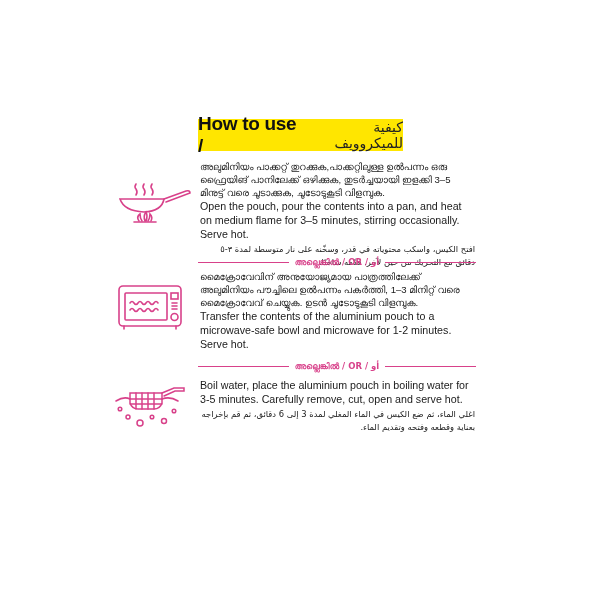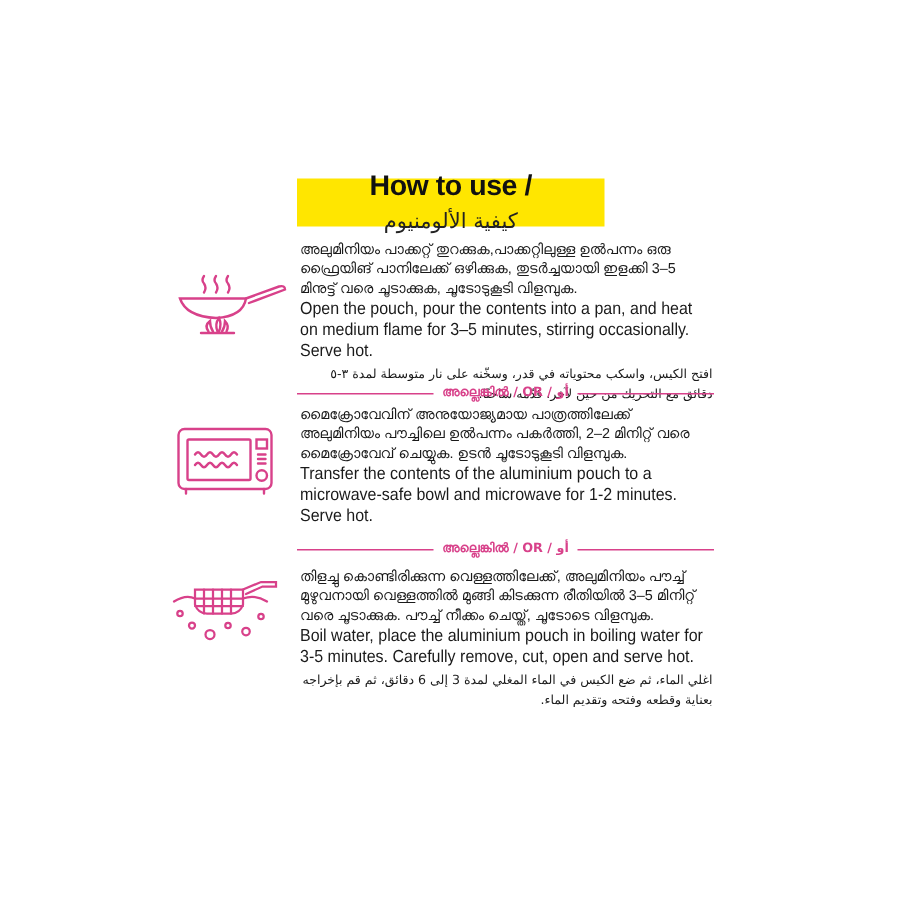--- a/index.html
+++ b/index.html
@@ -1,34 +1,34 @@
 <!DOCTYPE html>
 <html><head>
 <meta charset="utf-8">
 <style>
   html, body { margin:0; padding:0; background:#ffffff; }
   body { width:600px; height:600px; position:relative; overflow:hidden; font-family:"Liberation Sans", sans-serif; color:#1a1a1a; }
-  .title-bar { position:absolute; left:198px; top:119px; width:205px; height:32px; background:#ffe600; display:flex; align-items:center; justify-content:center; gap:4px;flex-direction:column; }
+  .title-bar { position:absolute; left:198px; top:119px; width:205px; height:32px; background:#ffe600; display:flex; align-items:center; justify-content:center; gap:4px; }
   .title-en { font-family:"Liberation Sans", sans-serif; font-weight:bold; font-size:19px; color:#111; letter-spacing:-0.3px; }
   .title-ar { font-family:"DejaVu Sans", sans-serif; font-size:14px; color:#222; direction:rtl; }
   .section { position:absolute; left:200px; width:275px; }
   .ml { font-family:Liberation Sans, sans-serif; font-size:9.6px; line-height:13px; color:#1a1a1a; }
   .en { font-family:"Liberation Sans", sans-serif; font-size:11.6px; line-height:14px; color:#1a1a1a; transform:scaleX(0.92); transform-origin:left; width:300px; }
   .ar { font-family:"DejaVu Sans", sans-serif; font-size:8.4px; line-height:13px; direction:rtl; text-align:right; color:#1a1a1a; margin-top:2px; width:275px; }
   .icon { position:absolute; }
   .divider { position:absolute; left:198px; width:278px; height:12px; display:flex; align-items:center;justify-content:flex-end; }
   .divider .line { flex:1; height:1px; background:#d8418a; }
   .divider .lbl { font-size:8.5px; font-weight:bold; color:#d8418a; padding:0 6px; white-space:nowrap; font-family:"DejaVu Sans", sans-serif; }
 </style>
 </head>
 <body>
 
 <div class="title-bar">
   <span class="title-en">How to use /</span>
-  <span class="title-ar">كيفية الألومنيوم</span>
+  <span class="title-ar">كيفية للميكروويف</span>
 </div>
 
 <svg class="icon" style="left:118px;top:182px" width="75" height="50" viewBox="0 0 75 50" fill="none" stroke="#d8418a" stroke-width="1.6" stroke-linecap="round">
   <path d="M18 2 q-2 3 0 5 q2 3 0 6"></path>
     <path d="M26 2 q-2 3 0 5 q2 3 0 6"></path>
     <path d="M34 2 q-2 3 0 5 q2 3 0 6"></path>
   <path d="M2 17 h44 q-2 12 -20 13 q-20 -1 -24 -13 z"></path>
   <path d="M46 17 l22 -8 q4 -1 4 2 l-24 9"></path>
   <path d="M16 40 h22"></path>
   <path d="M21 39 q-3 -4 1 -7 q0 4 2 7"></path>
@@ -53,21 +53,21 @@
   <rect x="9" y="10" width="42" height="27" rx="1"></rect>
   <path d="M14 20 q2 -3 4 0 q2 3 4 0 q2 -3 4 0 q2 3 4 0 q2 -3 4 0 q2 3 4 0 q2 -3 4 0"></path>
   <path d="M14 27 q2 -3 4 0 q2 3 4 0 q2 -3 4 0 q2 3 4 0 q2 -3 4 0 q2 3 4 0 q2 -3 4 0"></path>
   <rect x="55" y="10" width="7" height="6"></rect>
   <path d="M56 20 h5 M56 23 h5 M56 26 h5"></path>
   <circle cx="58.5" cy="34" r="3.5"></circle>
   <path d="M8 43 v3 M60 43 v3"></path>
 </svg>
 
 <div class="section" style="top:270px">
-  <div class="ml">മൈക്രോവേവിന് അനുയോജ്യമായ പാത്രത്തിലേക്ക് അലുമിനിയം പൗച്ചിലെ ഉൽപന്നം പകർത്തി, 2–2 മിനിറ്റ് വരെ മൈക്രോവേവ് ചെയ്യുക. ഉടൻ ചൂടോടുകൂടി വിളമ്പുക.</div>
+  <div class="ml">മൈക്രോവേവിന് അനുയോജ്യമായ പാത്രത്തിലേക്ക് അലുമിനിയം പൗച്ചിലെ ഉൽപന്നം പകർത്തി, 1–3 മിനിറ്റ് വരെ മൈക്രോവേവ് ചെയ്യുക. ഉടൻ ചൂടോടുകൂടി വിളമ്പുക.</div>
   <div class="en">Transfer the contents of the aluminium pouch to a microwave-safe bowl and microwave for 1-2 minutes. Serve hot.</div>
 </div>
 
 <div class="divider" style="top:360px">
   <div class="line"></div>
   <span class="lbl">അല്ലെങ്കിൽ / OR / أو</span>
   <div class="line"></div>
 </div>
 
 <svg class="icon" style="left:114px;top:385px" width="75" height="50" viewBox="0 0 75 50" fill="none" stroke="#d8418a" stroke-width="1.5" stroke-linecap="round">
@@ -77,16 +77,15 @@
   <path d="M2 16 q8 -5 14 -2 M48 14 q8 -3 16 2"></path>
   <circle cx="6" cy="24" r="1.8"></circle>
     <circle cx="14" cy="32" r="2"></circle>
     <circle cx="26" cy="38" r="3"></circle>
   <circle cx="38" cy="32" r="1.8"></circle>
     <circle cx="50" cy="36" r="2.5"></circle>
     <circle cx="60" cy="26" r="1.8"></circle>
 </svg>
 
 <div class="section" style="top:378px">
-  <div class="ml">തിളച്ചു കൊണ്ടിരിക്കുന്ന വെള്ളത്തിലേക്ക്, അലുമിനിയം പൗച്ച് മുഴുവനായി വെള്ളത്തിൽ മുങ്ങി കിടക്കുന്ന രീതിയിൽ 3–5 മിനിറ്റ് വരെ ചൂടാക്കുക. പൗച്ച് നീക്കം ചെയ്ത്, ചൂടോടെ വിളമ്പുക.</div>
   <div class="en">Boil water, place the aluminium pouch in boiling water for 3-5 minutes. Carefully remove, cut, open and serve hot.</div>
   <div class="ar">اغلي الماء، ثم ضع الكيس في الماء المغلي لمدة 3 إلى 6 دقائق، ثم قم بإخراجه بعناية وقطعه وفتحه وتقديم الماء.</div>
 </div>
 
 </body></html>

